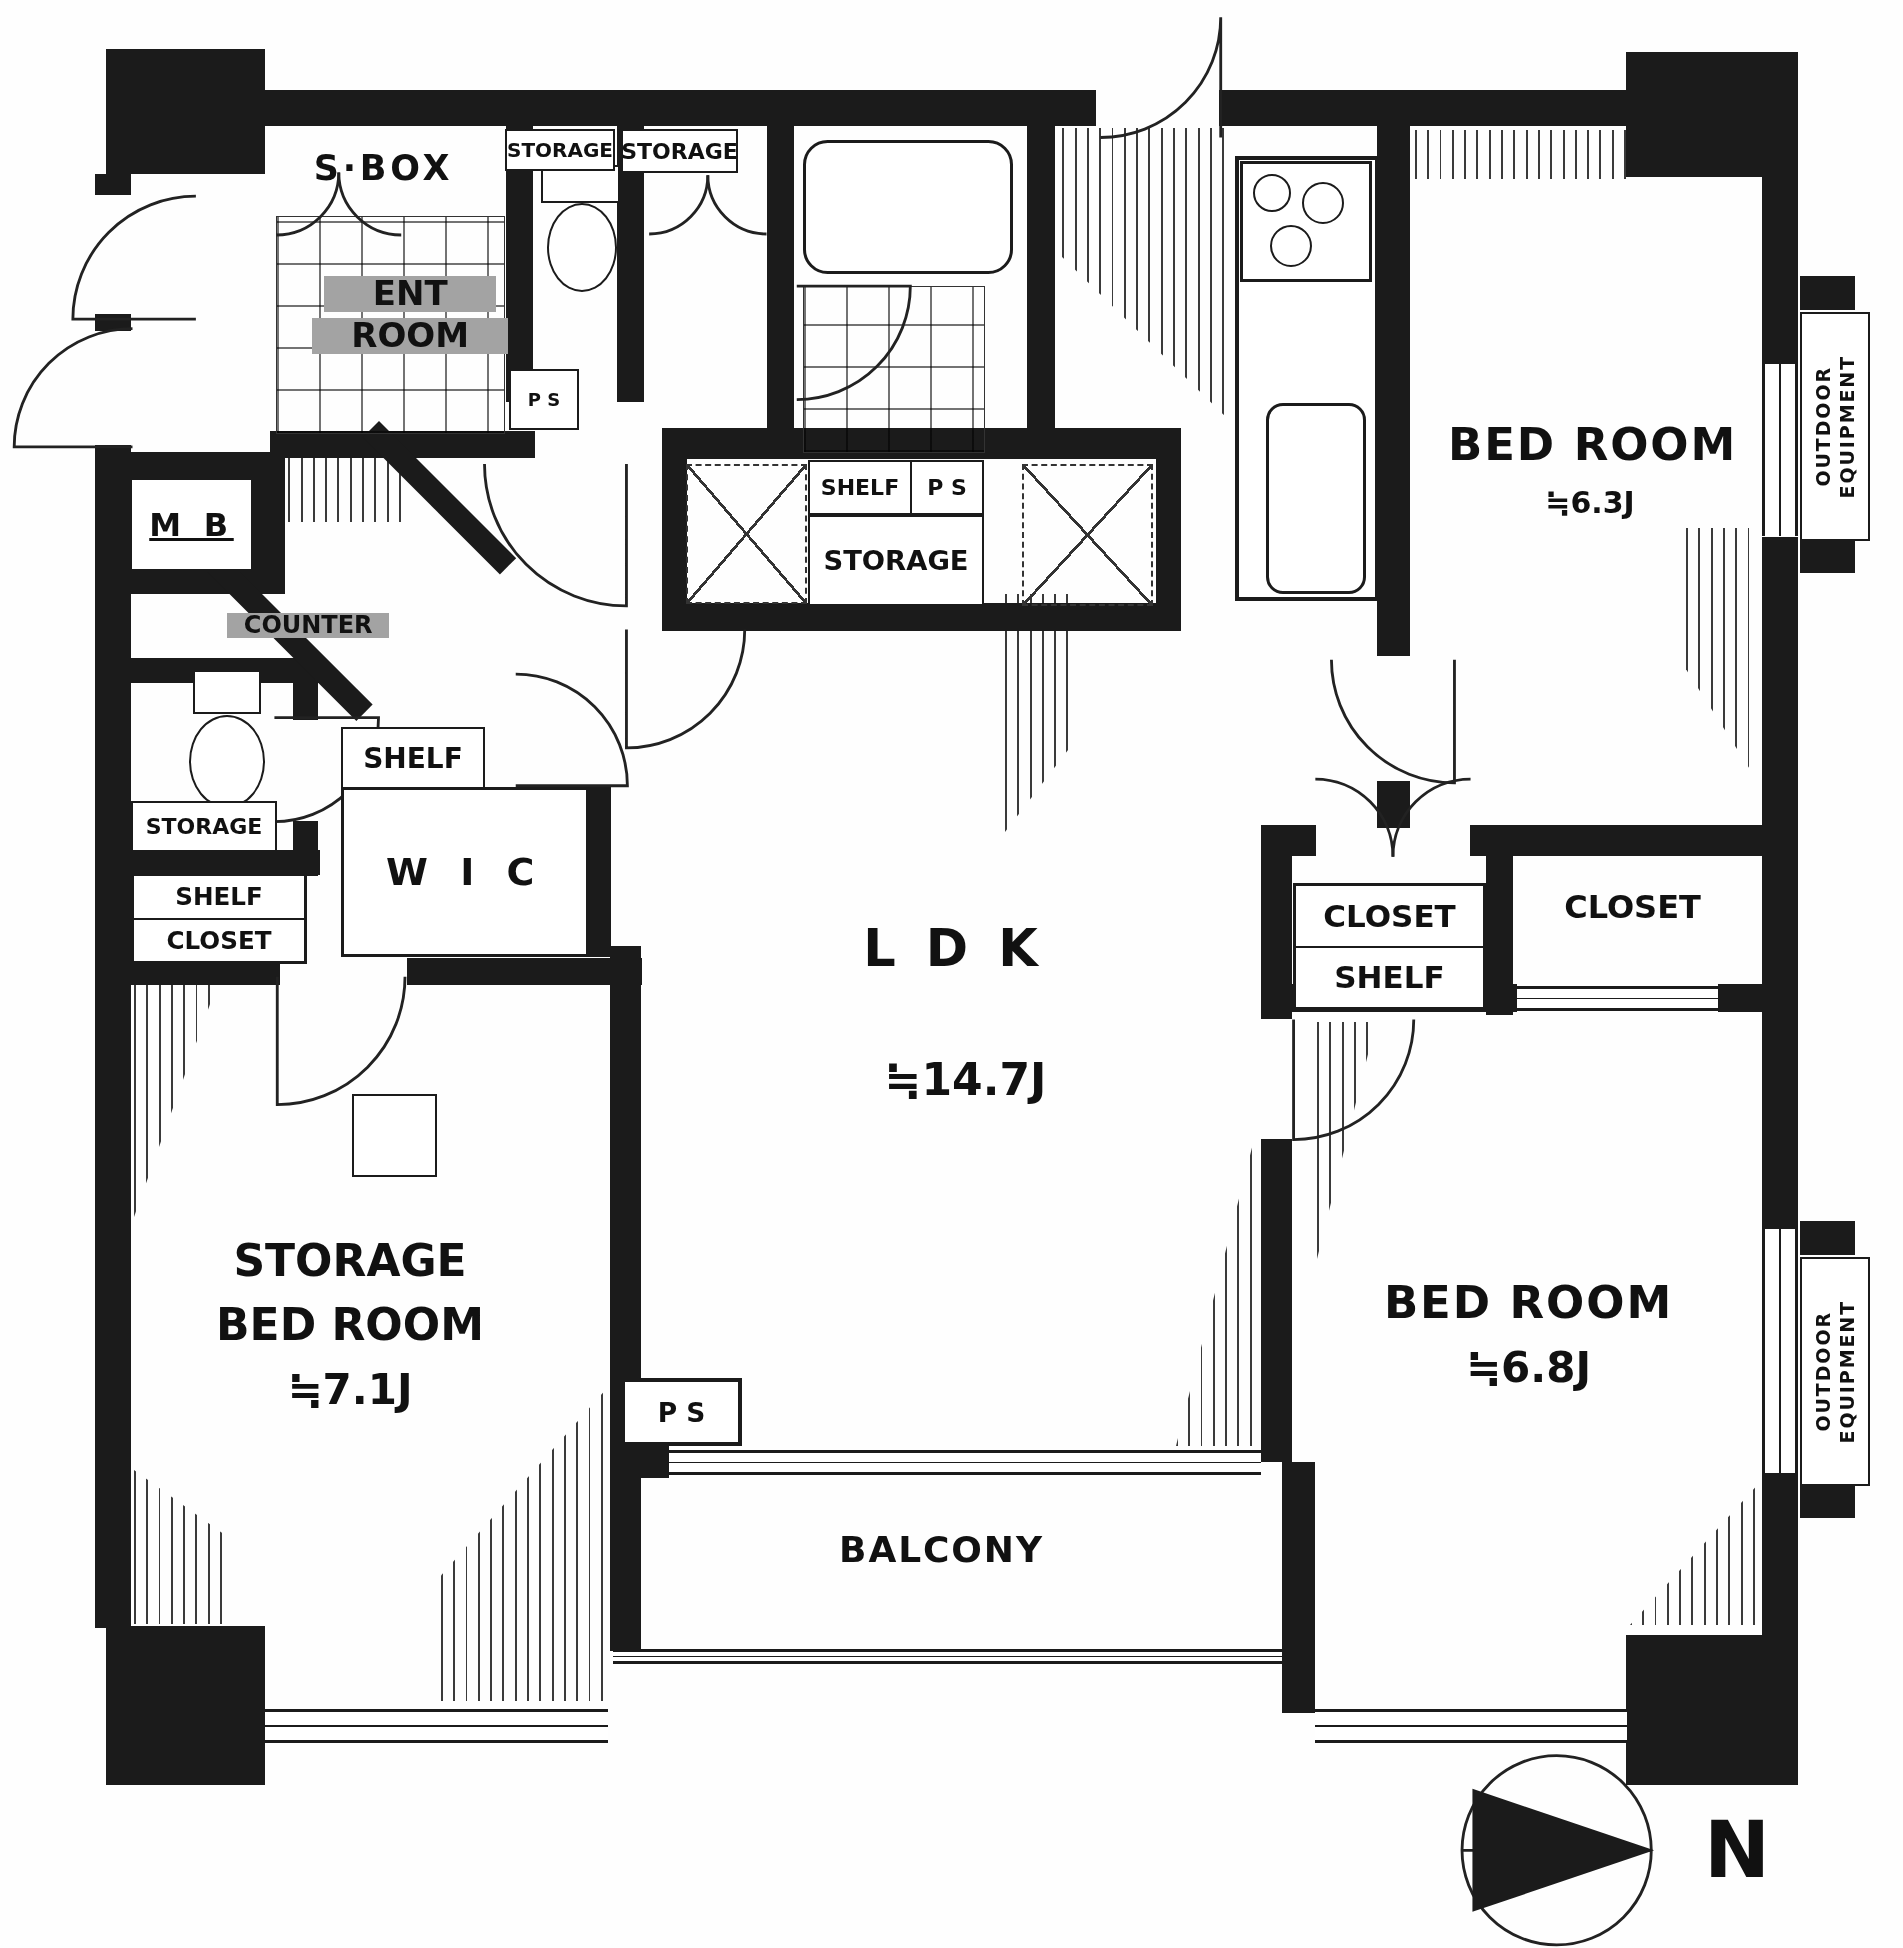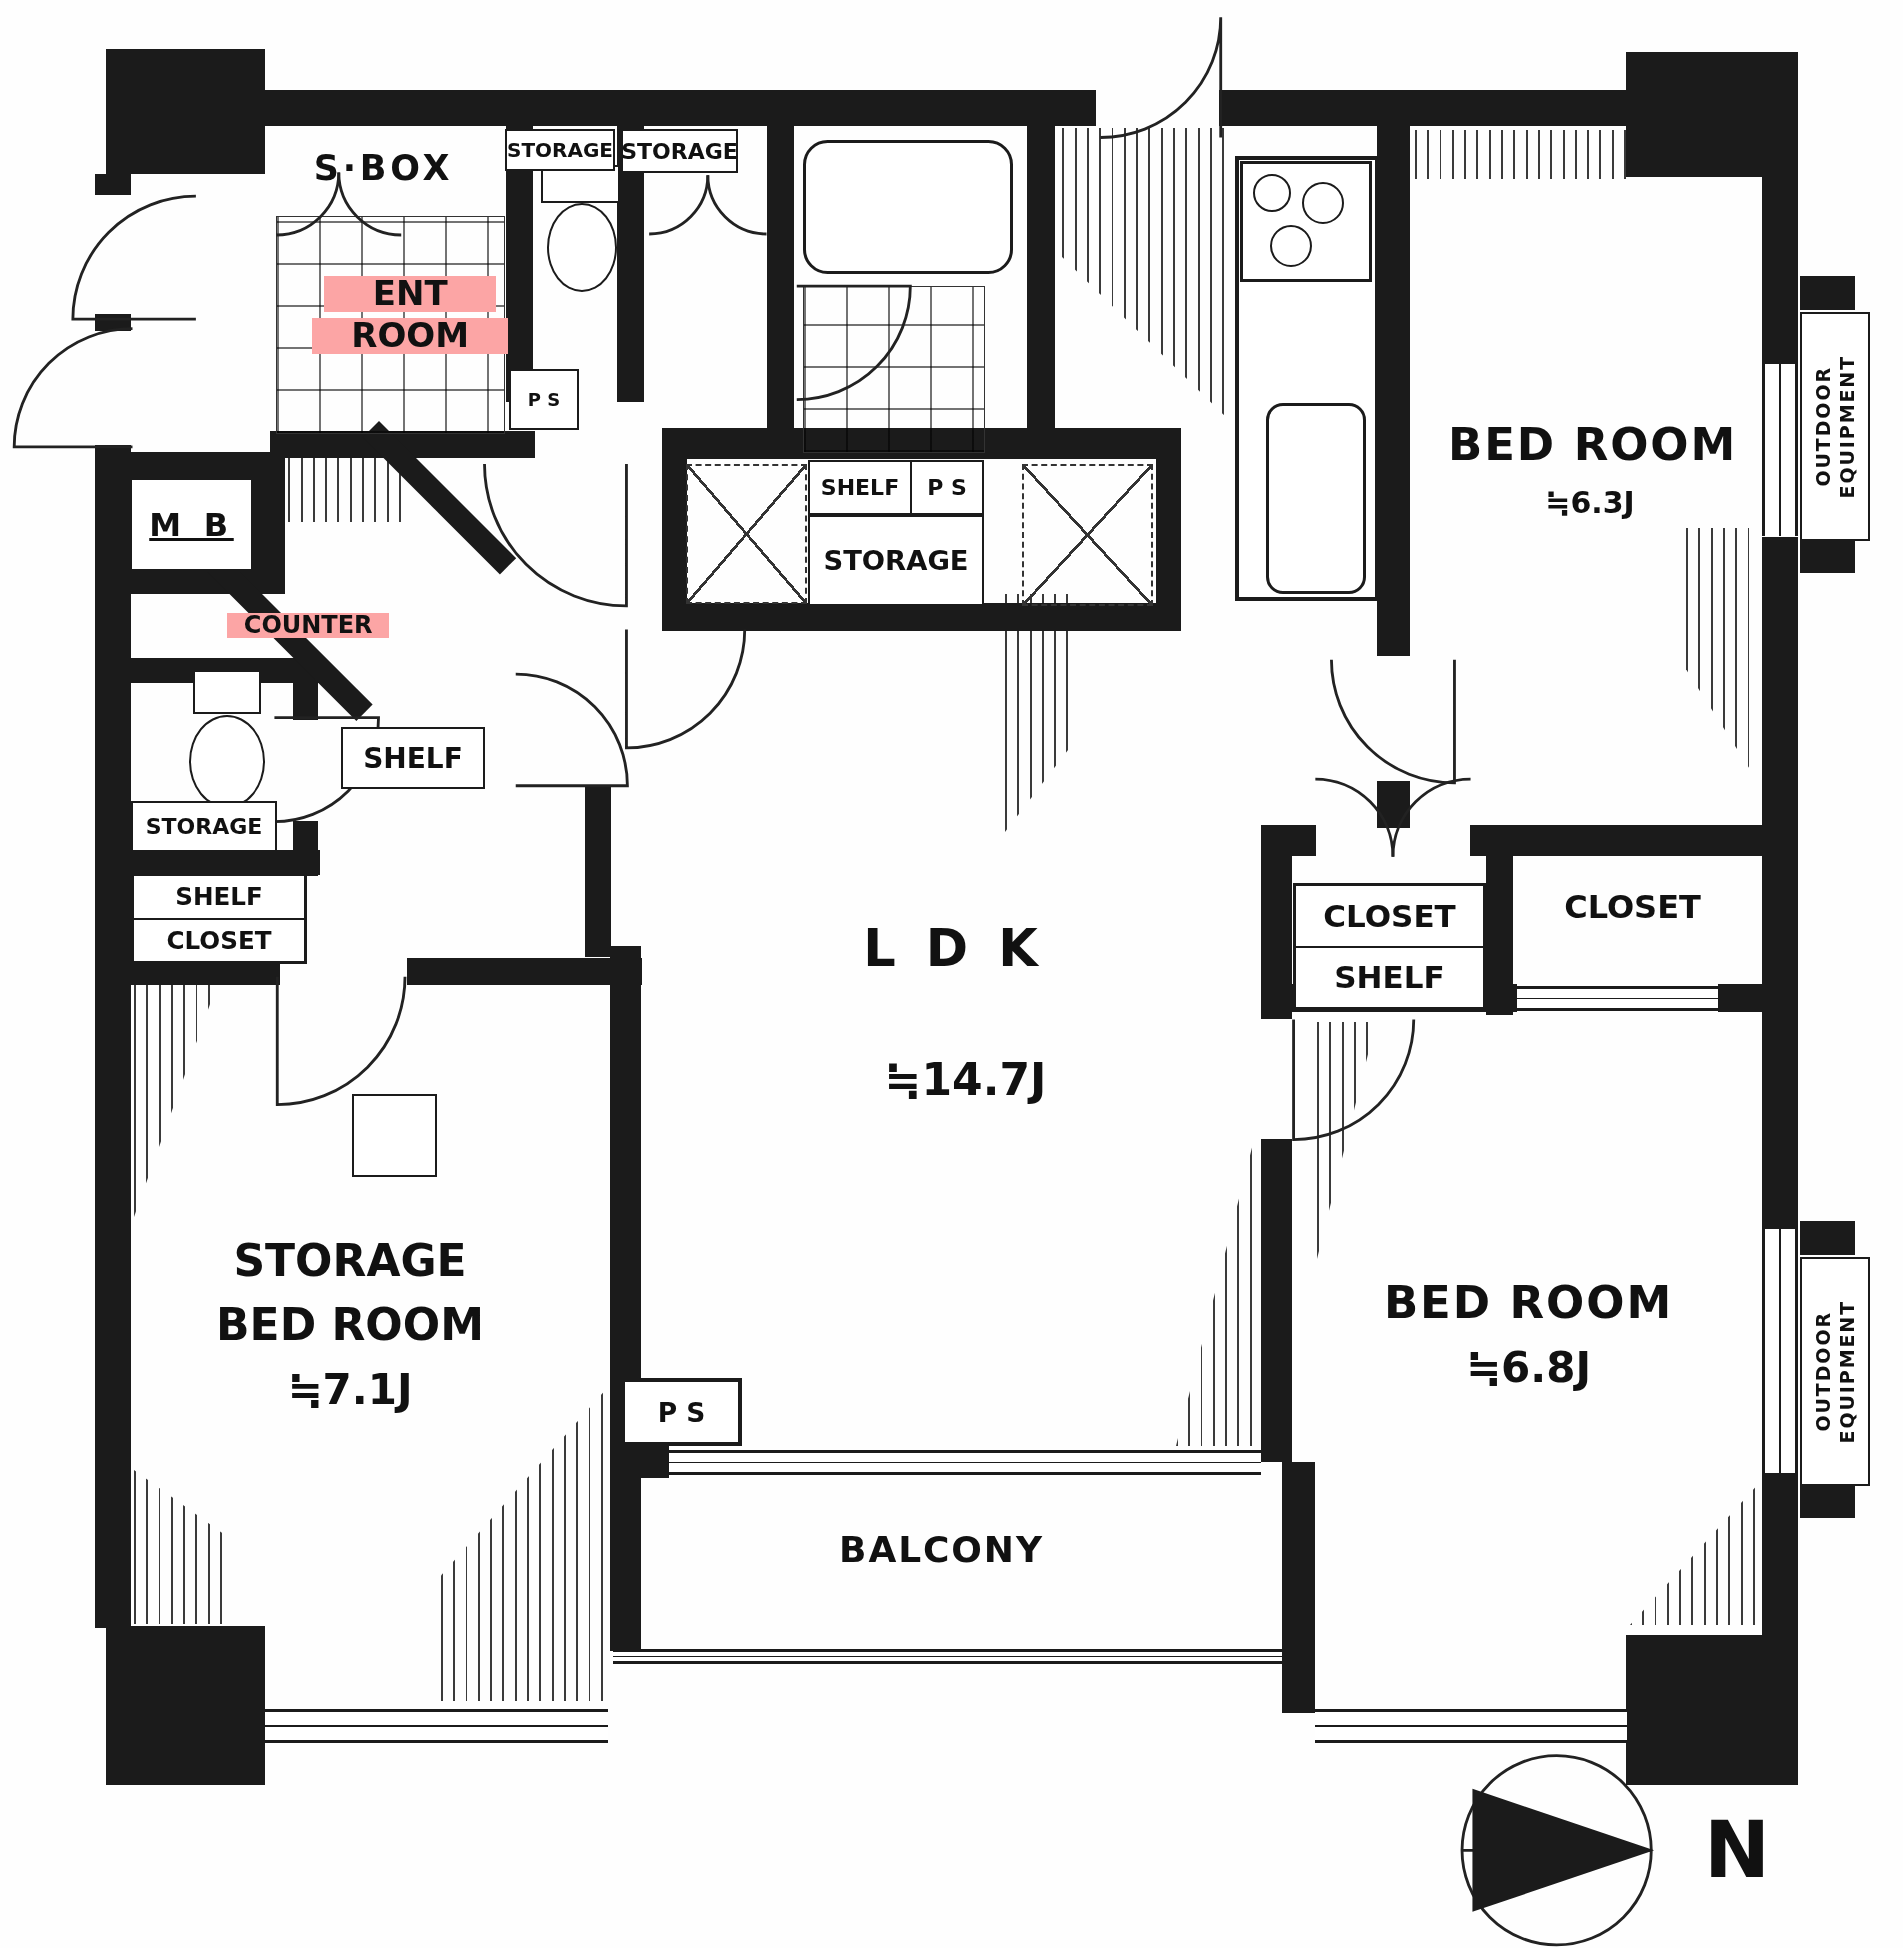--- a/index.html
+++ b/index.html
@@ -8,21 +8,21 @@
   .wall{position:absolute;background:#1b1b1b;}
   .diag{position:absolute;background:#1b1b1b;transform-origin:0 0;transform:rotate(45deg);}
   .box{position:absolute;background:#fff;border:3.8px solid #1b1b1b;box-sizing:border-box;
        display:flex;align-items:center;justify-content:center;font-weight:700;white-space:nowrap;}
   .box.thin{border-width:2.8px;}
   .stackbox{position:absolute;background:#fff;border:3.8px solid #1b1b1b;box-sizing:border-box;
        display:flex;flex-direction:column;font-weight:700;}
   .stackbox > div{flex:1;display:flex;align-items:center;justify-content:center;white-space:nowrap;}
   .stackbox > div + div{border-top:2.8px solid #1b1b1b;}
   .label{position:absolute;font-weight:700;text-align:center;white-space:nowrap;line-height:1.05;}
-  .label.bg{background:#fca5a5;padding:0 5.7px;}
+  .label.bg{background:#a3a3a3;padding:0 5.7px;}
   .grid{position:absolute;border:1.9px solid #333;box-sizing:border-box;
         background-image:repeating-linear-gradient(0deg,rgba(0,0,0,.55) 0 1.9px,transparent 1.9px 42px),
                          repeating-linear-gradient(90deg,rgba(0,0,0,.55) 0 1.9px,transparent 1.9px 42px);}
   .hwindow{position:absolute;background:#fff;border-top:3.8px solid #1b1b1b;border-bottom:3.8px solid #1b1b1b;box-sizing:border-box;
         background-image:linear-gradient(to bottom,transparent calc(50% - 0.9px),#1b1b1b calc(50% - 0.9px) calc(50% + 0.9px),transparent calc(50% + 0.9px));}
   .vwindow{position:absolute;background:#fff;border-left:3.8px solid #1b1b1b;border-right:3.8px solid #1b1b1b;box-sizing:border-box;
         background-image:linear-gradient(to right,transparent calc(50% - 0.9px),#1b1b1b calc(50% - 0.9px) calc(50% + 0.9px),transparent calc(50% + 0.9px));}
   .hatch{position:absolute;background-image:repeating-linear-gradient(90deg,#3a3a3a 0 1.9px,transparent 1.9px 12.3px);}
   .xbox{position:absolute;border:2.8px dashed #333;box-sizing:border-box;background:
         linear-gradient(to top right,transparent calc(50% - 1.4px),#333 calc(50% - 1.4px) calc(50% + 1.4px),transparent calc(50% + 1.4px)),
@@ -154,20 +154,21 @@
 
   <div class="box" style="left:129px;top:477px;width:125px;height:95px;font-size:32px;letter-spacing:5.7px;text-decoration:underline;">M B</div>
   <div class="box thin" style="left:505px;top:129px;width:110px;height:42px;font-size:20px;">STORAGE</div>
   <div class="box thin" style="left:621px;top:129px;width:117px;height:44px;font-size:22px;">STORAGE</div>
   <div class="box thin" style="left:509px;top:369px;width:70px;height:61px;font-size:18px;">P S</div>
   <div class="box thin" style="left:808px;top:460px;width:104px;height:55px;font-size:22px;">SHELF</div>
   <div class="box thin" style="left:910px;top:460px;width:74px;height:55px;font-size:22px;">P S</div>
   <div class="box thin" style="left:808px;top:515px;width:176px;height:91px;font-size:27.4px;">STORAGE</div>
   <div class="box thin" style="left:131px;top:801px;width:146px;height:51px;font-size:22px;">STORAGE</div>
   <div class="box thin" style="left:341px;top:727px;width:144px;height:62px;font-size:28px;">SHELF</div>
+  <div class="box" style="left:341px;top:787px;width:248px;height:170px;font-size:38px;letter-spacing:9.5px;">W I C</div>
   <div class="stackbox" style="left:131px;top:873px;width:176px;height:91px;font-size:24.6px;">
     <div>SHELF</div>
     <div>CLOSET</div>
   </div>
   <div class="stackbox" style="left:1293px;top:883px;width:193px;height:127px;font-size:31px;">
     <div>CLOSET</div>
     <div>SHELF</div>
   </div>
   <div class="box" style="left:621px;top:1378px;width:121px;height:68px;font-size:26.5px;border-width:4.7px;">P S</div>
   <div class="equipbox" style="left:1800px;top:312px;width:70px;height:229px;">

